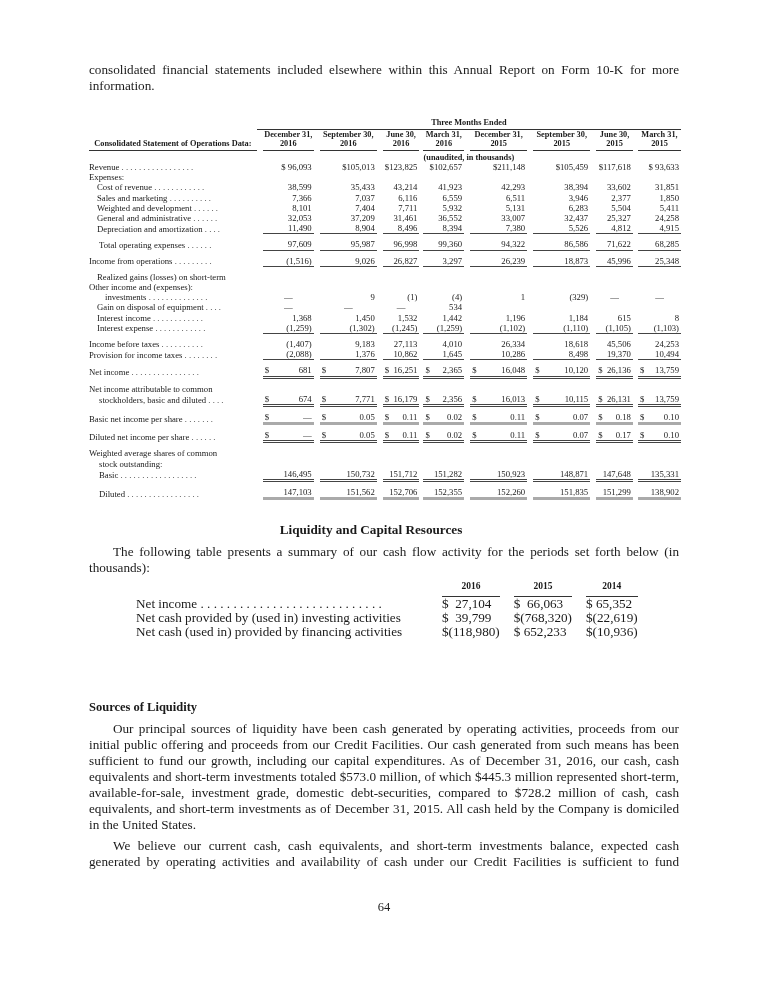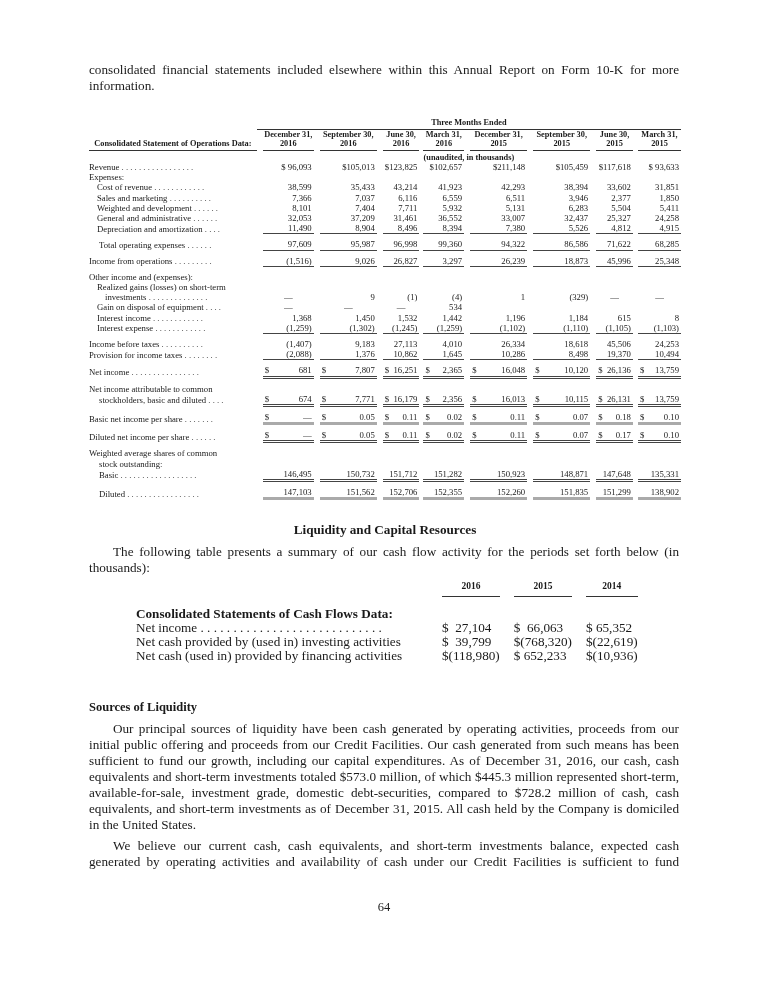--- a/index.html
+++ b/index.html
@@ -36,21 +36,21 @@
   .cf {
     position: absolute; left: 136px; top: 574px; width: 550px;
     font-size: 13.2px; line-height: 14px;
   }
   .cf table { border-collapse: collapse; }
   .cf td { padding: 0; white-space: nowrap; vertical-align: bottom; }
   .cf .lbl { width: 300px; }
   .cf .yhdr { font-weight: bold; font-size: 9.5px; text-align: center; }
   .cf .yr { font-weight: bold; font-size: 9.5px; text-align: center; border-bottom: 1px solid #333; }
   .heading-center {
-    position: absolute; left: 89px; width: 592px; text-align: center;
+    position: absolute; left: 75px; width: 592px; text-align: center;
     font-weight: bold; font-size: 13.2px;
   }
   .heading-left { position: absolute; left: 89px; font-weight: bold; font-size: 12.5px; }
   .pagenum { position: absolute; left: 0; width: 768px; top: 900px; text-align: center; font-size: 12.5px; }
 </style>
 </head>
 <body>
 
 <div class="para" style="top:62px;">consolidated financial statements included elsewhere within this Annual Report on Form 10-K for more information.</div>
 
@@ -301,40 +301,40 @@
           <td class="v num"><span>18,873</span></td>
           <td></td>
           <td class="v num"><span>45,996</span></td>
           <td></td>
           <td class="v num"><span>25,348</span></td>
         </tr>
         <tr class="space">
           <td colspan="17"></td>
         </tr>
         <tr class="">
+          <td class="lbl ind1"><span>Realized gains (losses) on short-term</span></td>
+          <td></td>
+          <td class="v num"></td>
+          <td></td>
+          <td class="v num"></td>
+          <td></td>
+          <td class="v num"></td>
+          <td></td>
+          <td class="v num"></td>
+          <td></td>
+          <td class="v num"></td>
+          <td></td>
+          <td class="v num"></td>
+          <td></td>
+          <td class="v num"></td>
+          <td></td>
+          <td class="v num"></td>
+        </tr>
+        <tr class="">
           <td class="lbl "><span>Other income and (expenses):</span></td>
-          <td></td>
-          <td class="v num"></td>
-          <td></td>
-          <td class="v num"></td>
-          <td></td>
-          <td class="v num"></td>
-          <td></td>
-          <td class="v num"></td>
-          <td></td>
-          <td class="v num"></td>
-          <td></td>
-          <td class="v num"></td>
-          <td></td>
-          <td class="v num"></td>
-          <td></td>
-          <td class="v num"></td>
-        </tr>
-        <tr class="">
-          <td class="lbl ind1"><span>Realized gains (losses) on short-term</span></td>
           <td></td>
           <td class="v num"></td>
           <td></td>
           <td class="v num"></td>
           <td></td>
           <td class="v num"></td>
           <td></td>
           <td class="v num"></td>
           <td></td>
           <td class="v num"></td>
@@ -663,23 +663,20 @@
     <tbody id="cf-body">
         <tr>
           <td class="lbl"></td>
           <td class="yr" style="width:46px; padding:5px 0 3px;">2016</td>
           <td style="width:14px"></td>
           <td class="yr" style="width:46px; padding:5px 0 3px;">2015</td>
           <td style="width:14px"></td>
           <td class="yr" style="width:40px; padding:5px 0 3px;">2014</td>
         </tr>
         <tr>
-          <td colspan="6" style="font-weight:bold; padding-top:10px;">Consolidated Statements of Cash Flows Data:</td>
-        </tr>
-        <tr>
           <td class="lbl" style="padding-right:6px;"><span>Net income</span><span> . . . . . . . . . . . . . . . . . . . . . . . . . . . .</span></td>
           <td style="white-space:pre;">$  27,104</td>
           <td></td>
           <td style="white-space:pre;margin-top:28px;">$  66,063</td>
           <td></td>
           <td style="white-space:pre;">$ 65,352</td>
         </tr>
         <tr>
           <td class="lbl" style="padding-right:6px;"><span>Net cash provided by (used in) investing activities</span></td>
           <td style="white-space:pre;">$  39,799</td>

